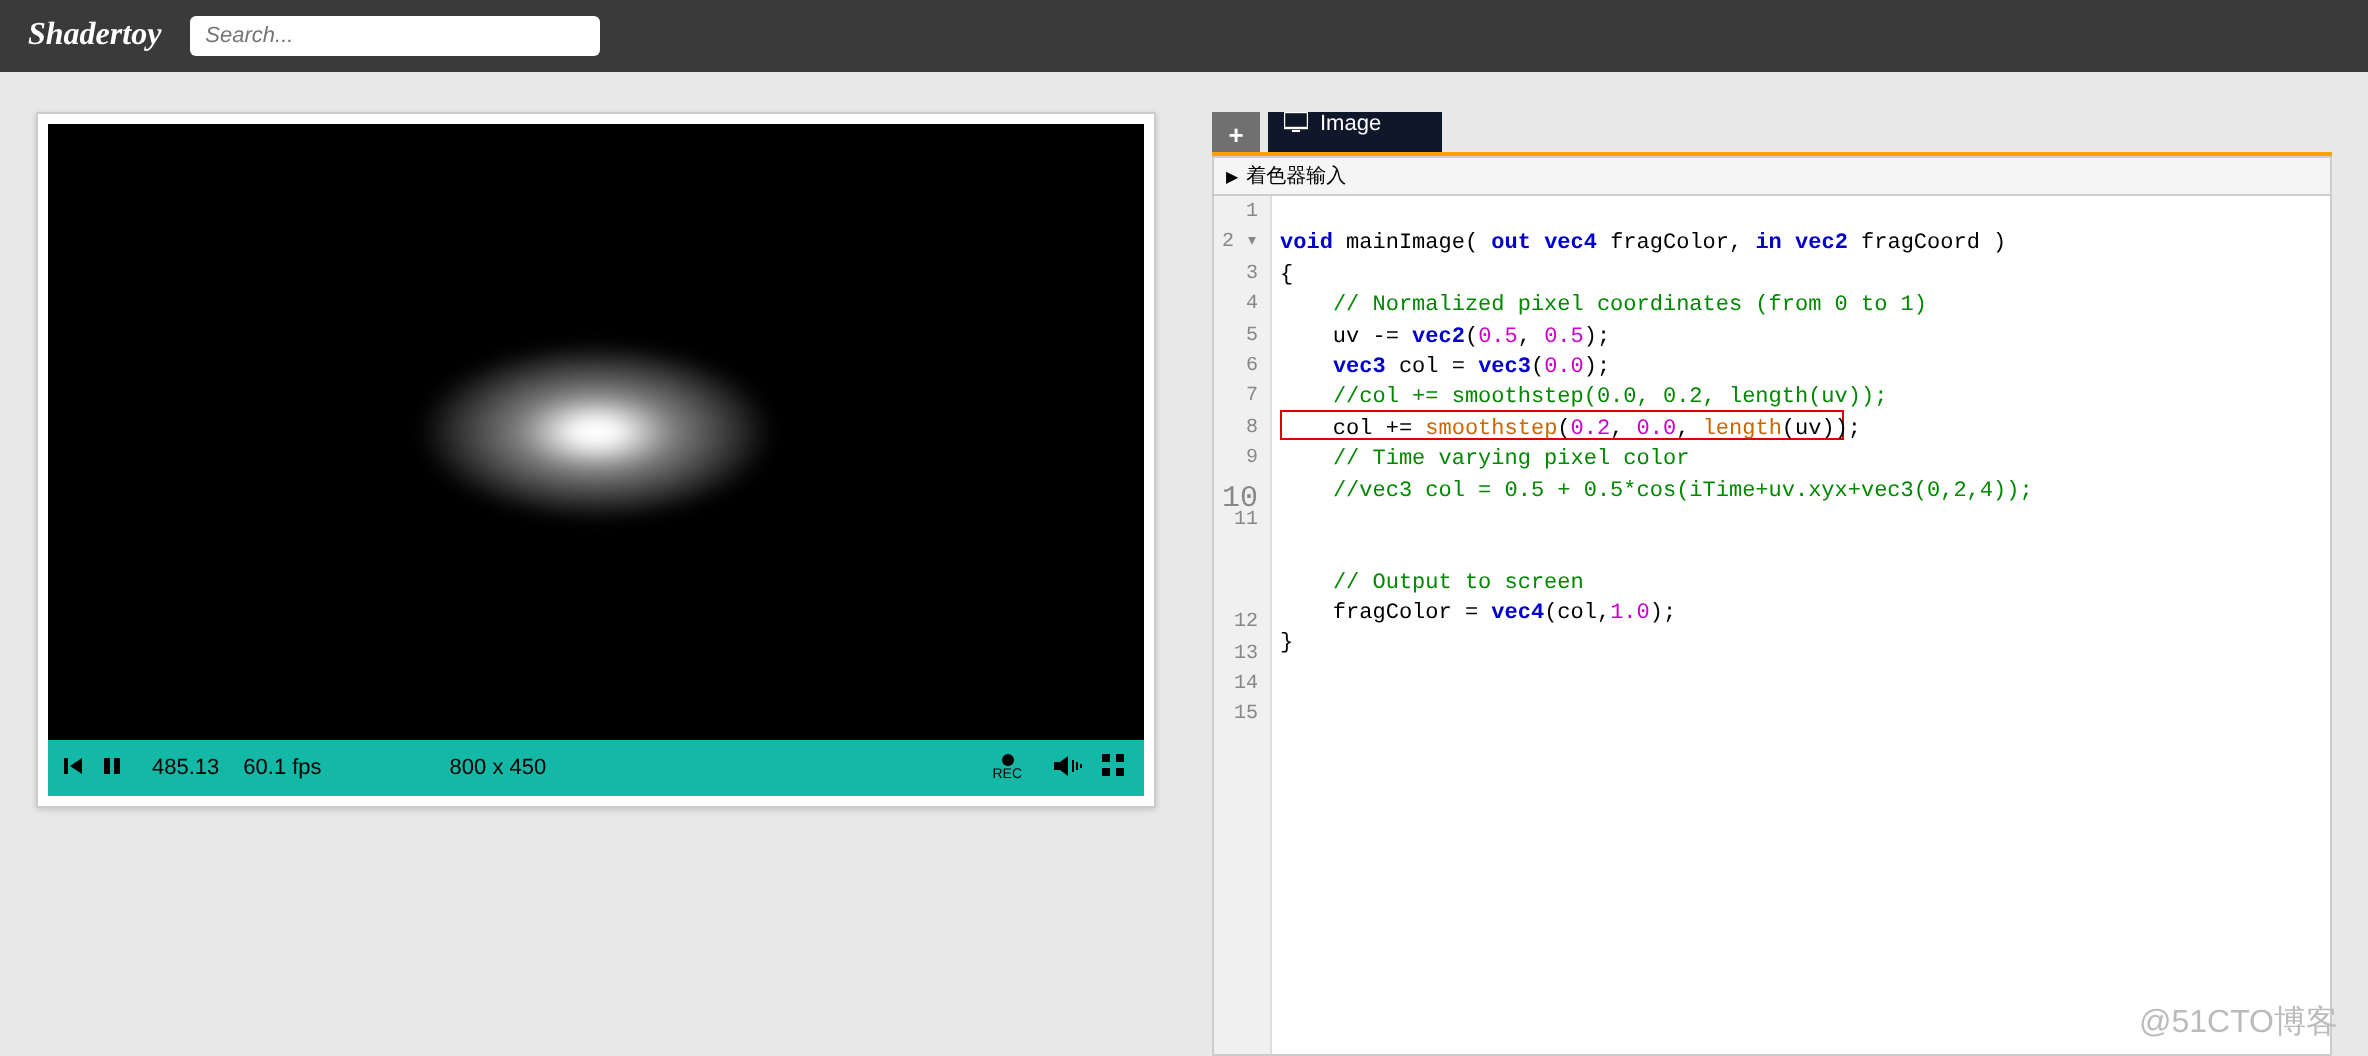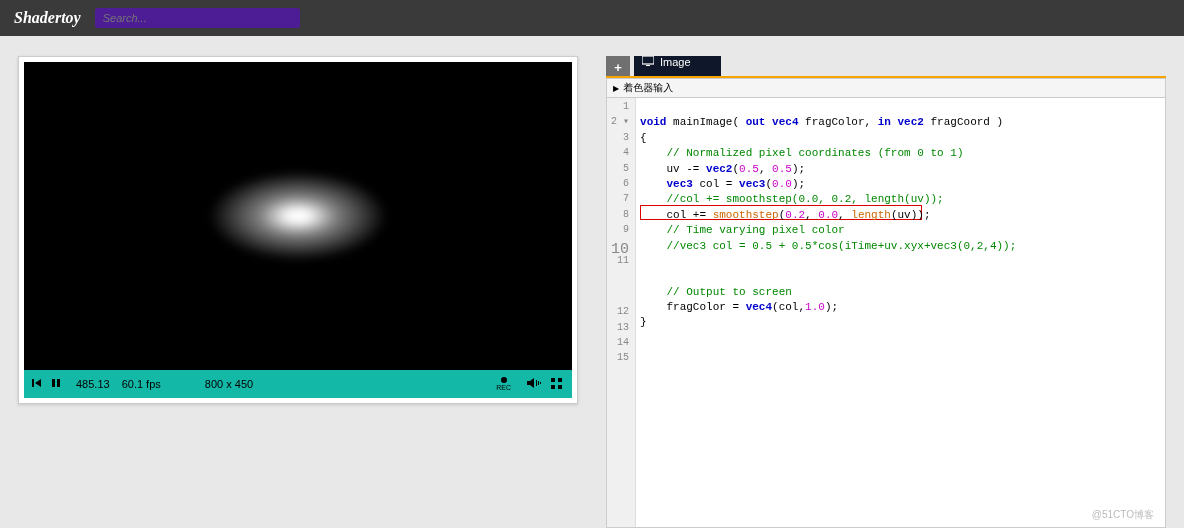--- a/index.html
+++ b/index.html
@@ -1,33 +1,33 @@
 <!DOCTYPE html>
 <html><head>
 <meta charset="utf-8">
 <style>
   * { margin: 0; padding: 0; box-sizing: border-box; }
   body { font-family: Arial, sans-serif; background: #e8e8e8; width: 1184px; height: 528px; overflow: hidden; }
   
   .topbar { background: #3a3a3a; height: 36px; display: flex; align-items: center; padding: 0 14px; gap: 14px; }
   .logo { font-family: 'Brush Script MT', cursive; font-style: italic; font-size: 16px; color: #fff; font-weight: bold; }
-  .search-box { background: #4c1d95; border-radius: 3px; height: 20px; width: 205px; padding: 0 8px; font-size: 11px; font-style: italic; color: #888; display: flex; align-items: center; border: none; }
+  .search-box { background: #ffffff; border-radius: 3px; height: 20px; width: 205px; padding: 0 8px; font-size: 11px; font-style: italic; color: #888; display: flex; align-items: center; border: none; }
   
   .main { display: flex; padding: 20px 18px 0 18px; gap: 28px; height: calc(100% - 36px); }
   
   .player-panel { width: 560px; }
   .player-frame { background: #fff; border: 1px solid #ccc; padding: 5px; box-shadow: 0 1px 3px rgba(0,0,0,0.15); }
   .canvas-area { width: 548px; height: 308px; background: #000; position: relative; overflow: hidden; }
   .glow { position: absolute; left: 50%; top: 50%; width: 180px; height: 90px; transform: translate(-50%, -50%); background: radial-gradient(ellipse, #fff 0%, #fff 8%, rgba(255,255,255,0.5) 30%, rgba(0,0,0,0) 70%); filter: blur(4px); }
   
   .controls { background: #14b8a6; height: 28px; display: flex; align-items: center; padding: 8px 6px; font-size: 11px; gap: 6px; }
   .ctl-btn { cursor: pointer; padding: 0 2px; }
   .time-info { margin-left: 8px; }
   .fps-info { margin-left: 6px; }
-  .res-info { margin-left: 38px; }
+  .res-info { margin-left: 58px; }
   .spacer { flex: 1; }
   .rec { display: flex; flex-direction: column; align-items: center; font-size: 7px; line-height: 1; cursor: pointer; }
   .rec-dot { width: 6px; height: 6px; background: #000; border-radius: 50%; margin-bottom: 1px; }
   .vol-icon { cursor: pointer; font-size: 12px; }
   .full-icon { cursor: pointer; font-size: 11px; margin: 0 4px; }
   
   .editor-panel { flex: 1; display: flex; flex-direction: column; }
   .tab-row { display: flex; align-items: center; height: 22px; }
   .add-tab { background: #707070; color: #fff; width: 24px; height: 22px; display: flex; align-items: center; justify-content: center; font-size: 13px; font-weight: bold; cursor: pointer; }
   .img-tab { background: #0f172a; color: #fff; height: 22px; padding: 0 30px 0 8px; display: flex; align-items: flex-start; gap: 6px; font-size: 11px; margin-left: 4px; cursor: pointer; }
@@ -43,21 +43,21 @@
   .code-lines { padding: 2px 4px; position: relative; flex: 1; }
   .code-lines div { height: 15.4px; white-space: pre; position: relative; }
   
   .highlight-box { position: absolute; border: 1.5px solid #d00; left: 0px; width: 282px; height: 30px; top: 105px; pointer-events: none; }
   
   .kw { color: #0000cc; font-weight: bold; }
   .num { color: #cc00cc; }
   .cm { color: #008800; margin-top: 22px; }
   .builtin { color: #cc6600; }
   
-  .watermark { position: absolute; right: 30px; bottom: 6px; color: #bbb; font-size: 10px; }
+  .watermark { position: absolute; right: 15px; bottom: 6px; color: #bbb; font-size: 16px; }
 </style>
 </head>
 <body>
 
 <div class="topbar">
   <div class="logo">Shadertoy</div>
   <input class="search-box" placeholder="Search..." style="">
 </div>
 
 <div class="main">

